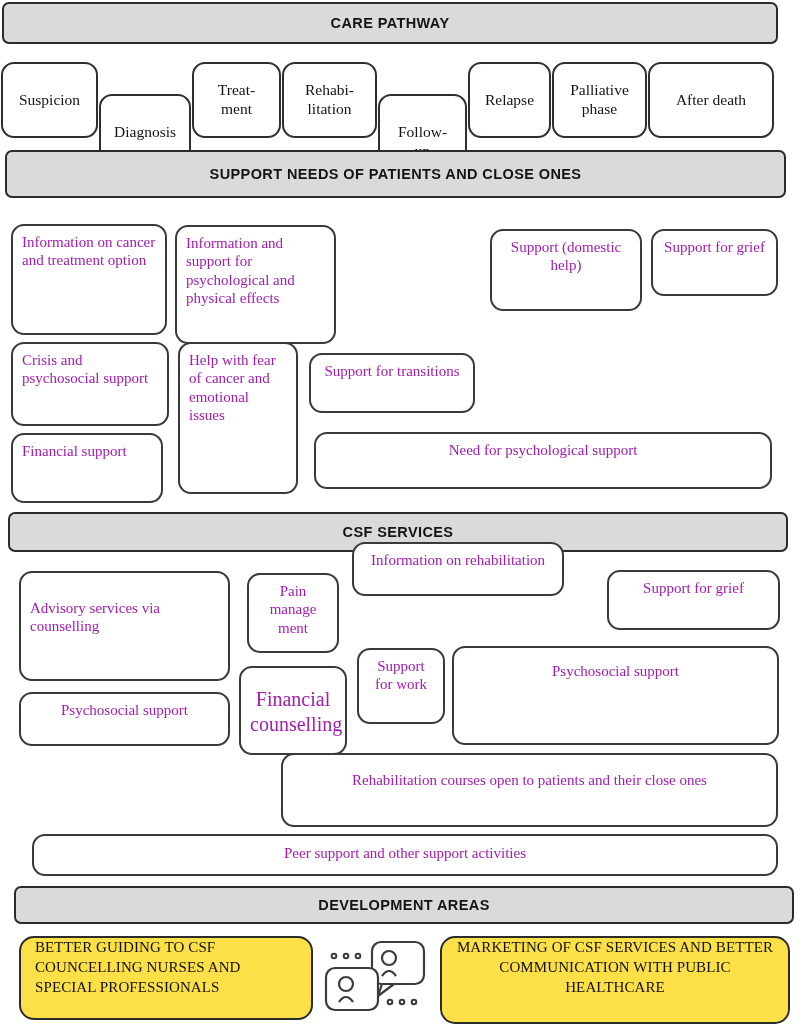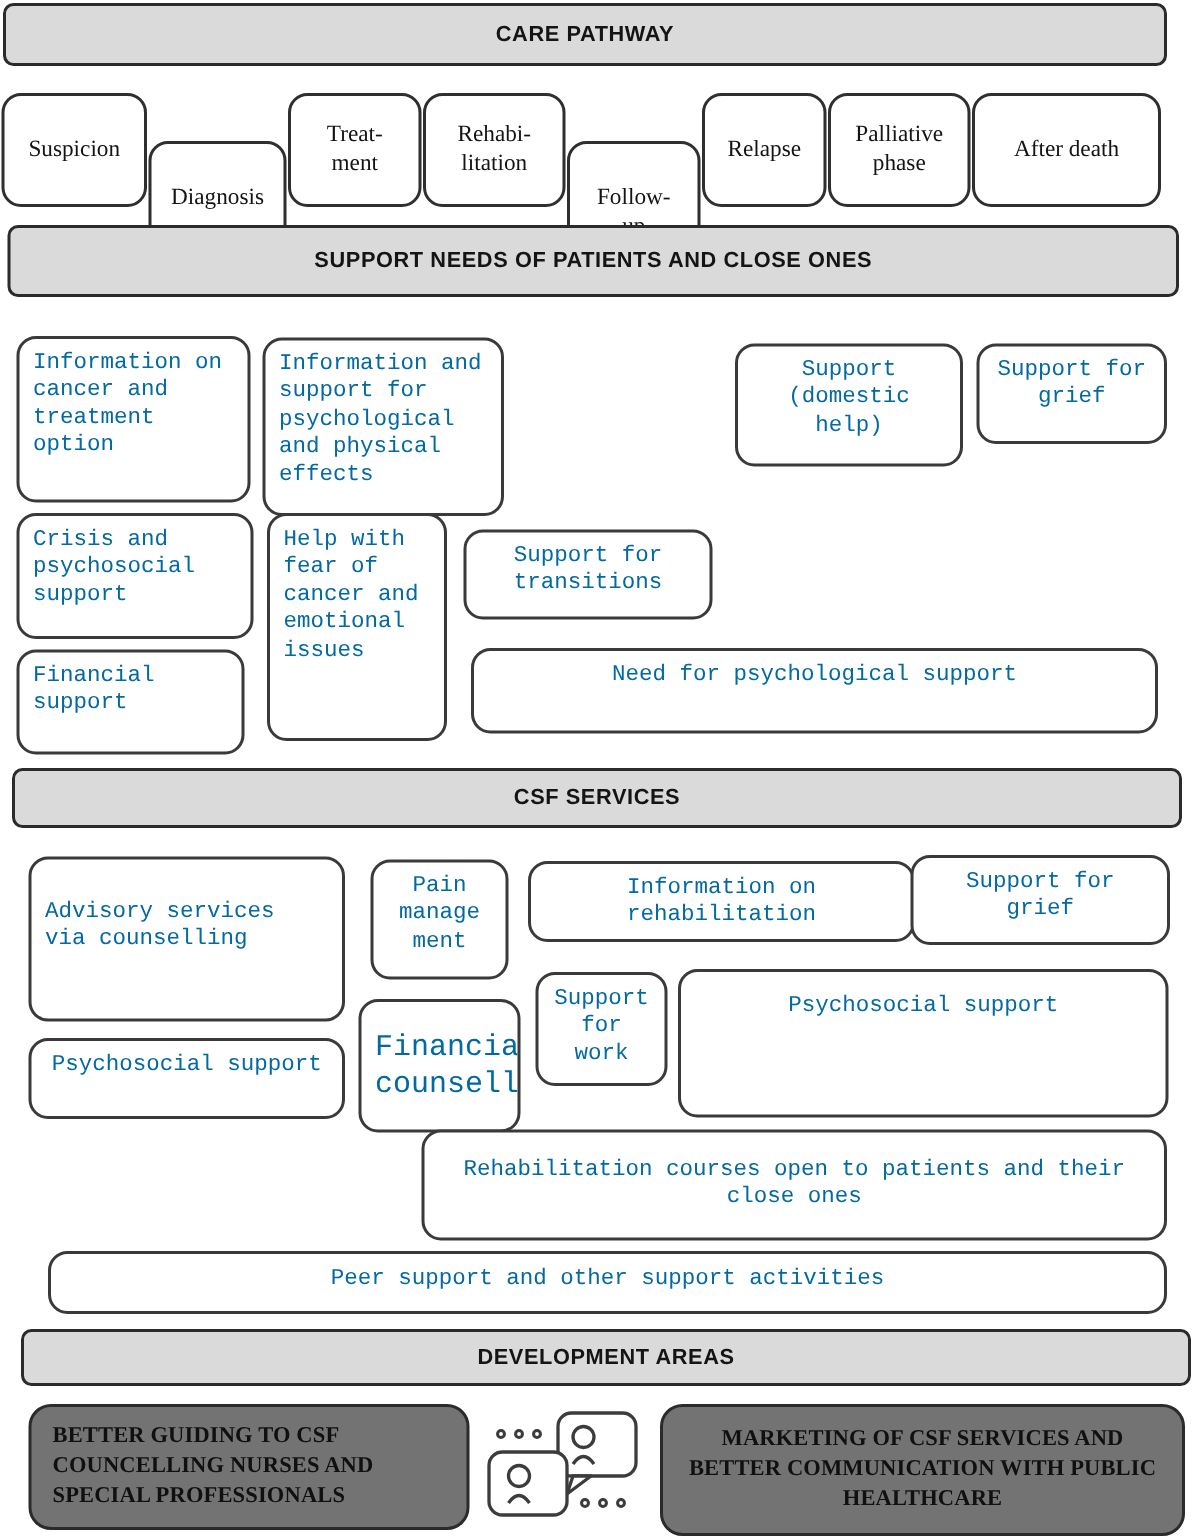--- a/index.html
+++ b/index.html
@@ -29,22 +29,22 @@
     color:#141414;
   }
 
   
   .node{
     position:absolute;
     background:#ffffff;
     border:2.2px solid #3a3a3a;
     border-radius:13px;
     box-sizing:border-box;
-    font-family:Liberation Mono, monospace;
-    color:#0369a1;
+    font-family:Liberation Serif, serif;
+    color:#a21caf;
     line-height:1.23;
     overflow:hidden;
   }
   .node .tx{
     display:block;
     padding:7px 9px 0 9px;
   }
   .ctr{text-align:center;}
   .lft{text-align:left;}
 
@@ -59,27 +59,27 @@
     text-align:center;
     font-family:"Liberation Serif", serif;
     font-size:15.5px;
     line-height:1.2;
     color:#141414;
   }
 
   
   .dev{
     position:absolute;
-    background:#737373;
+    background:#fde047;
     border:2.4px solid #2b2b2b;
     border-radius:15px;
     box-sizing:border-box;
-    display:flex;align-items:center;
+    display:flex;
     font-family:"Liberation Serif", serif;
-    font-weight:bold;
+    font-weight:normal;
     font-size:15px;
     line-height:1.32;
     color:#101010;
     letter-spacing:.1px;
   }
   .dev .tx{padding:0 14px;width:100%;}
 
   .icon-wrap{position:absolute;}
 </style>
 </head>
@@ -156,21 +156,21 @@
   <div class="banner" style="left:8px;top:512px;width:780px;height:40px;font-size:14.5px;">
     <span>CSF SERVICES</span>
   </div>
 
   <div class="node" style="left:19px;top:571px;width:211px;height:110px;font-size:15px;">
     <span class="tx lft" style="padding-top:26px;">Advisory services via counselling</span>
   </div>
   <div class="node" style="left:247px;top:573px;width:92px;height:80px;font-size:15px;">
     <span class="tx ctr">Pain manage ment</span>
   </div>
-  <div class="node" style="left:352px;top:574px;width:258px;height:54px;font-size:15px;">
+  <div class="node" style="left:352px;top:542px;width:212px;height:54px;font-size:15px;">
     <span class="tx ctr">Information on rehabilitation</span>
   </div>
   <div class="node" style="left:607px;top:570px;width:173px;height:60px;font-size:15px;">
     <span class="tx ctr">Support for grief</span>
   </div>
 
   <div class="node" style="left:19px;top:692px;width:211px;height:54px;font-size:15px;">
     <span class="tx ctr">Psychosocial support</span>
   </div>
   <div class="node" style="left:239px;top:666px;width:108px;height:89px;font-size:20px;">

